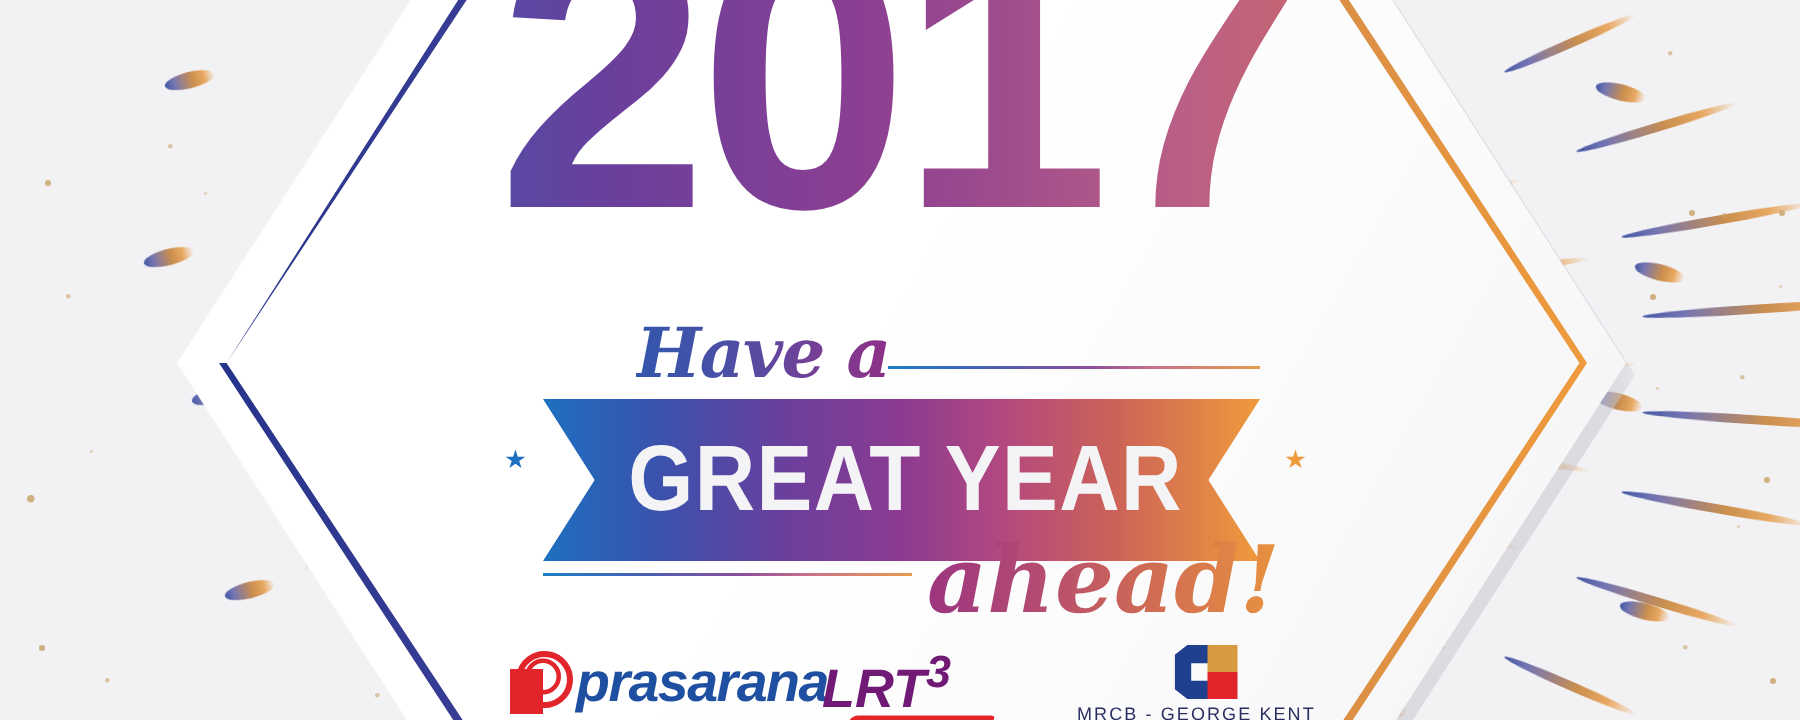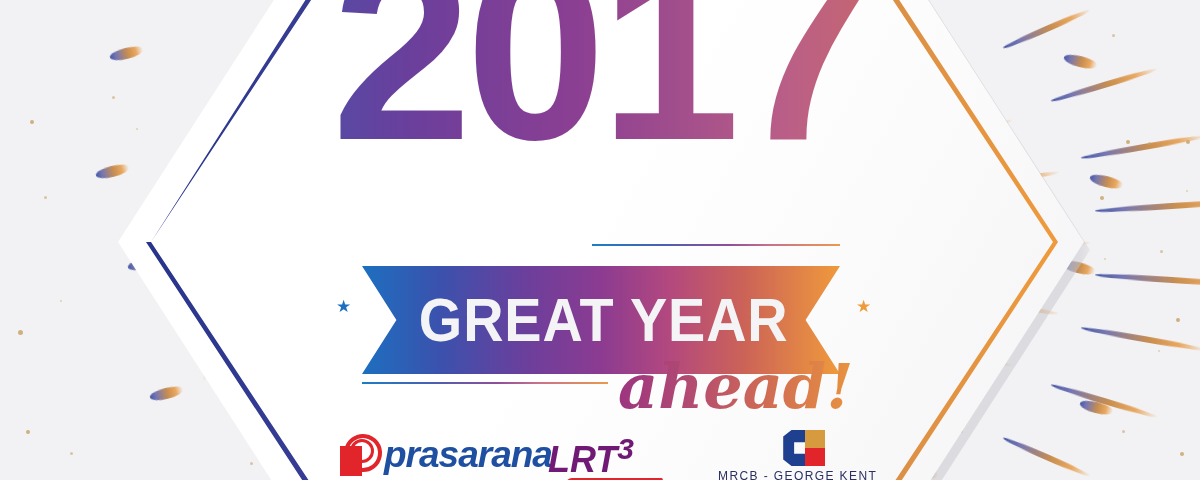--- a/index.html
+++ b/index.html
@@ -204,20 +204,21 @@
       <div class="dot sm" style="left: 960px; top: 430px; width: 3px; height: 3px;"></div>
     </div>
 
   <div class="hex-shadow"></div>
   <div class="hex"></div>
   <div class="hex-line"></div>
 
   <div class="year">2017</div>
 
   <div class="haveRow">
+    <div class="have">Have a</div>
     <div class="rule rule-top"></div>
   </div>
 
   <div class="ribbon">
     <div class="ribbon-body2"></div>
     <div class="greatyear">GREAT YEAR</div>
   </div>
   <div class="star star-l">★</div>
   <div class="star star-r">★</div>
 

